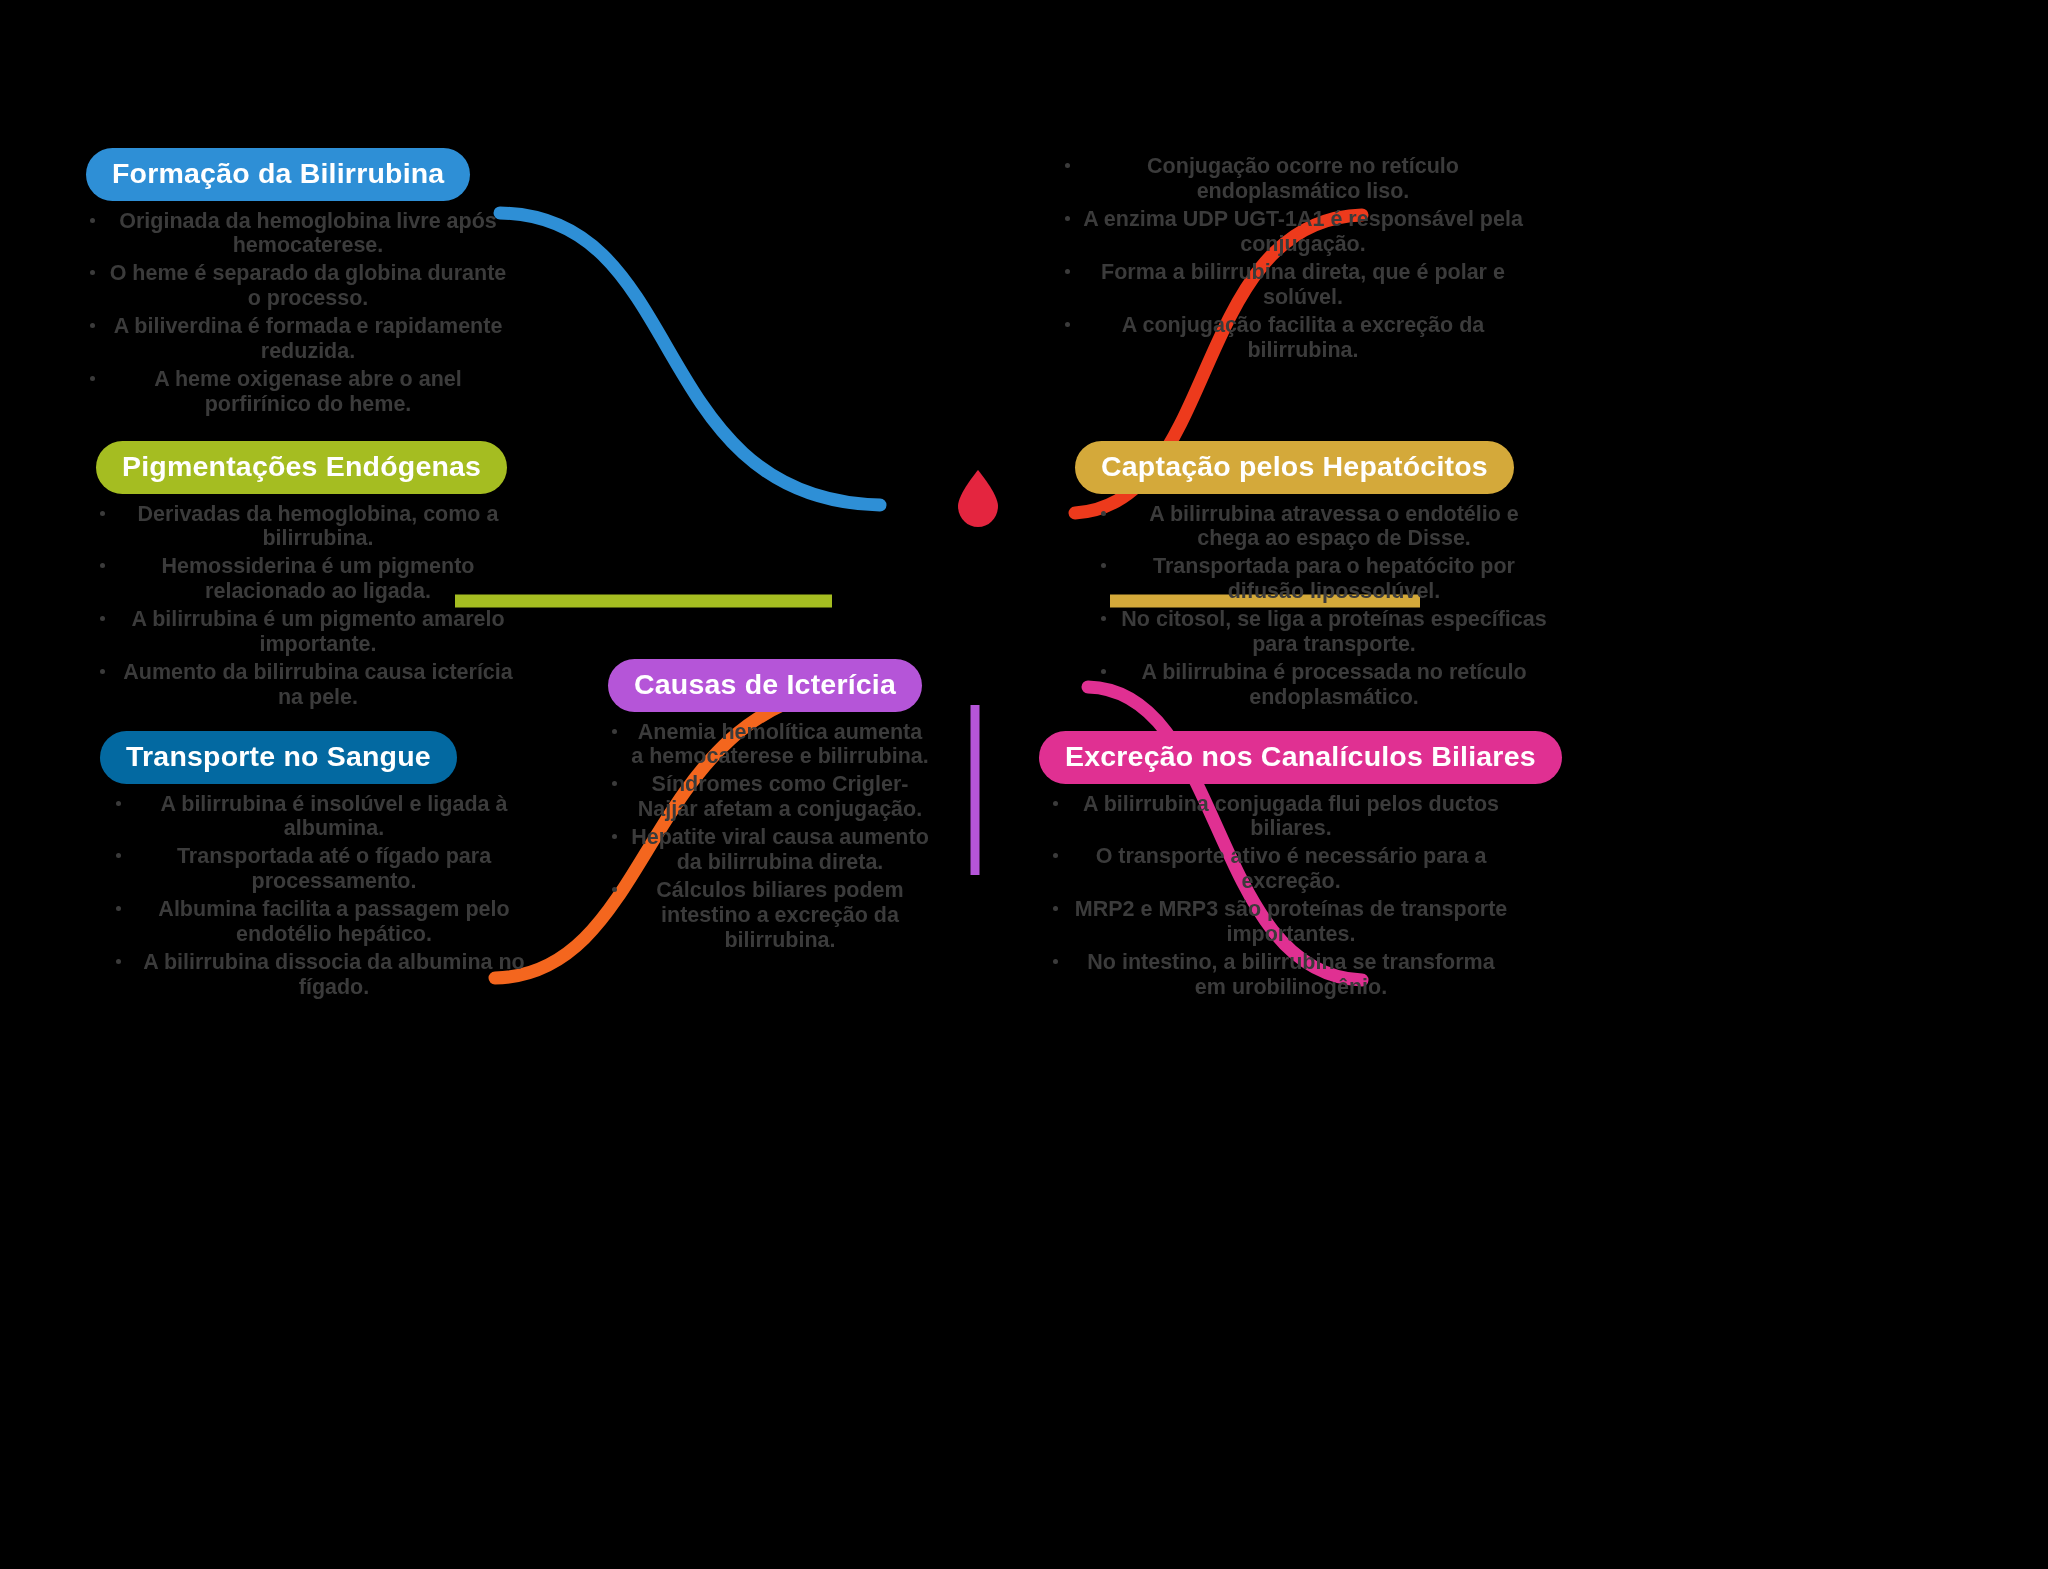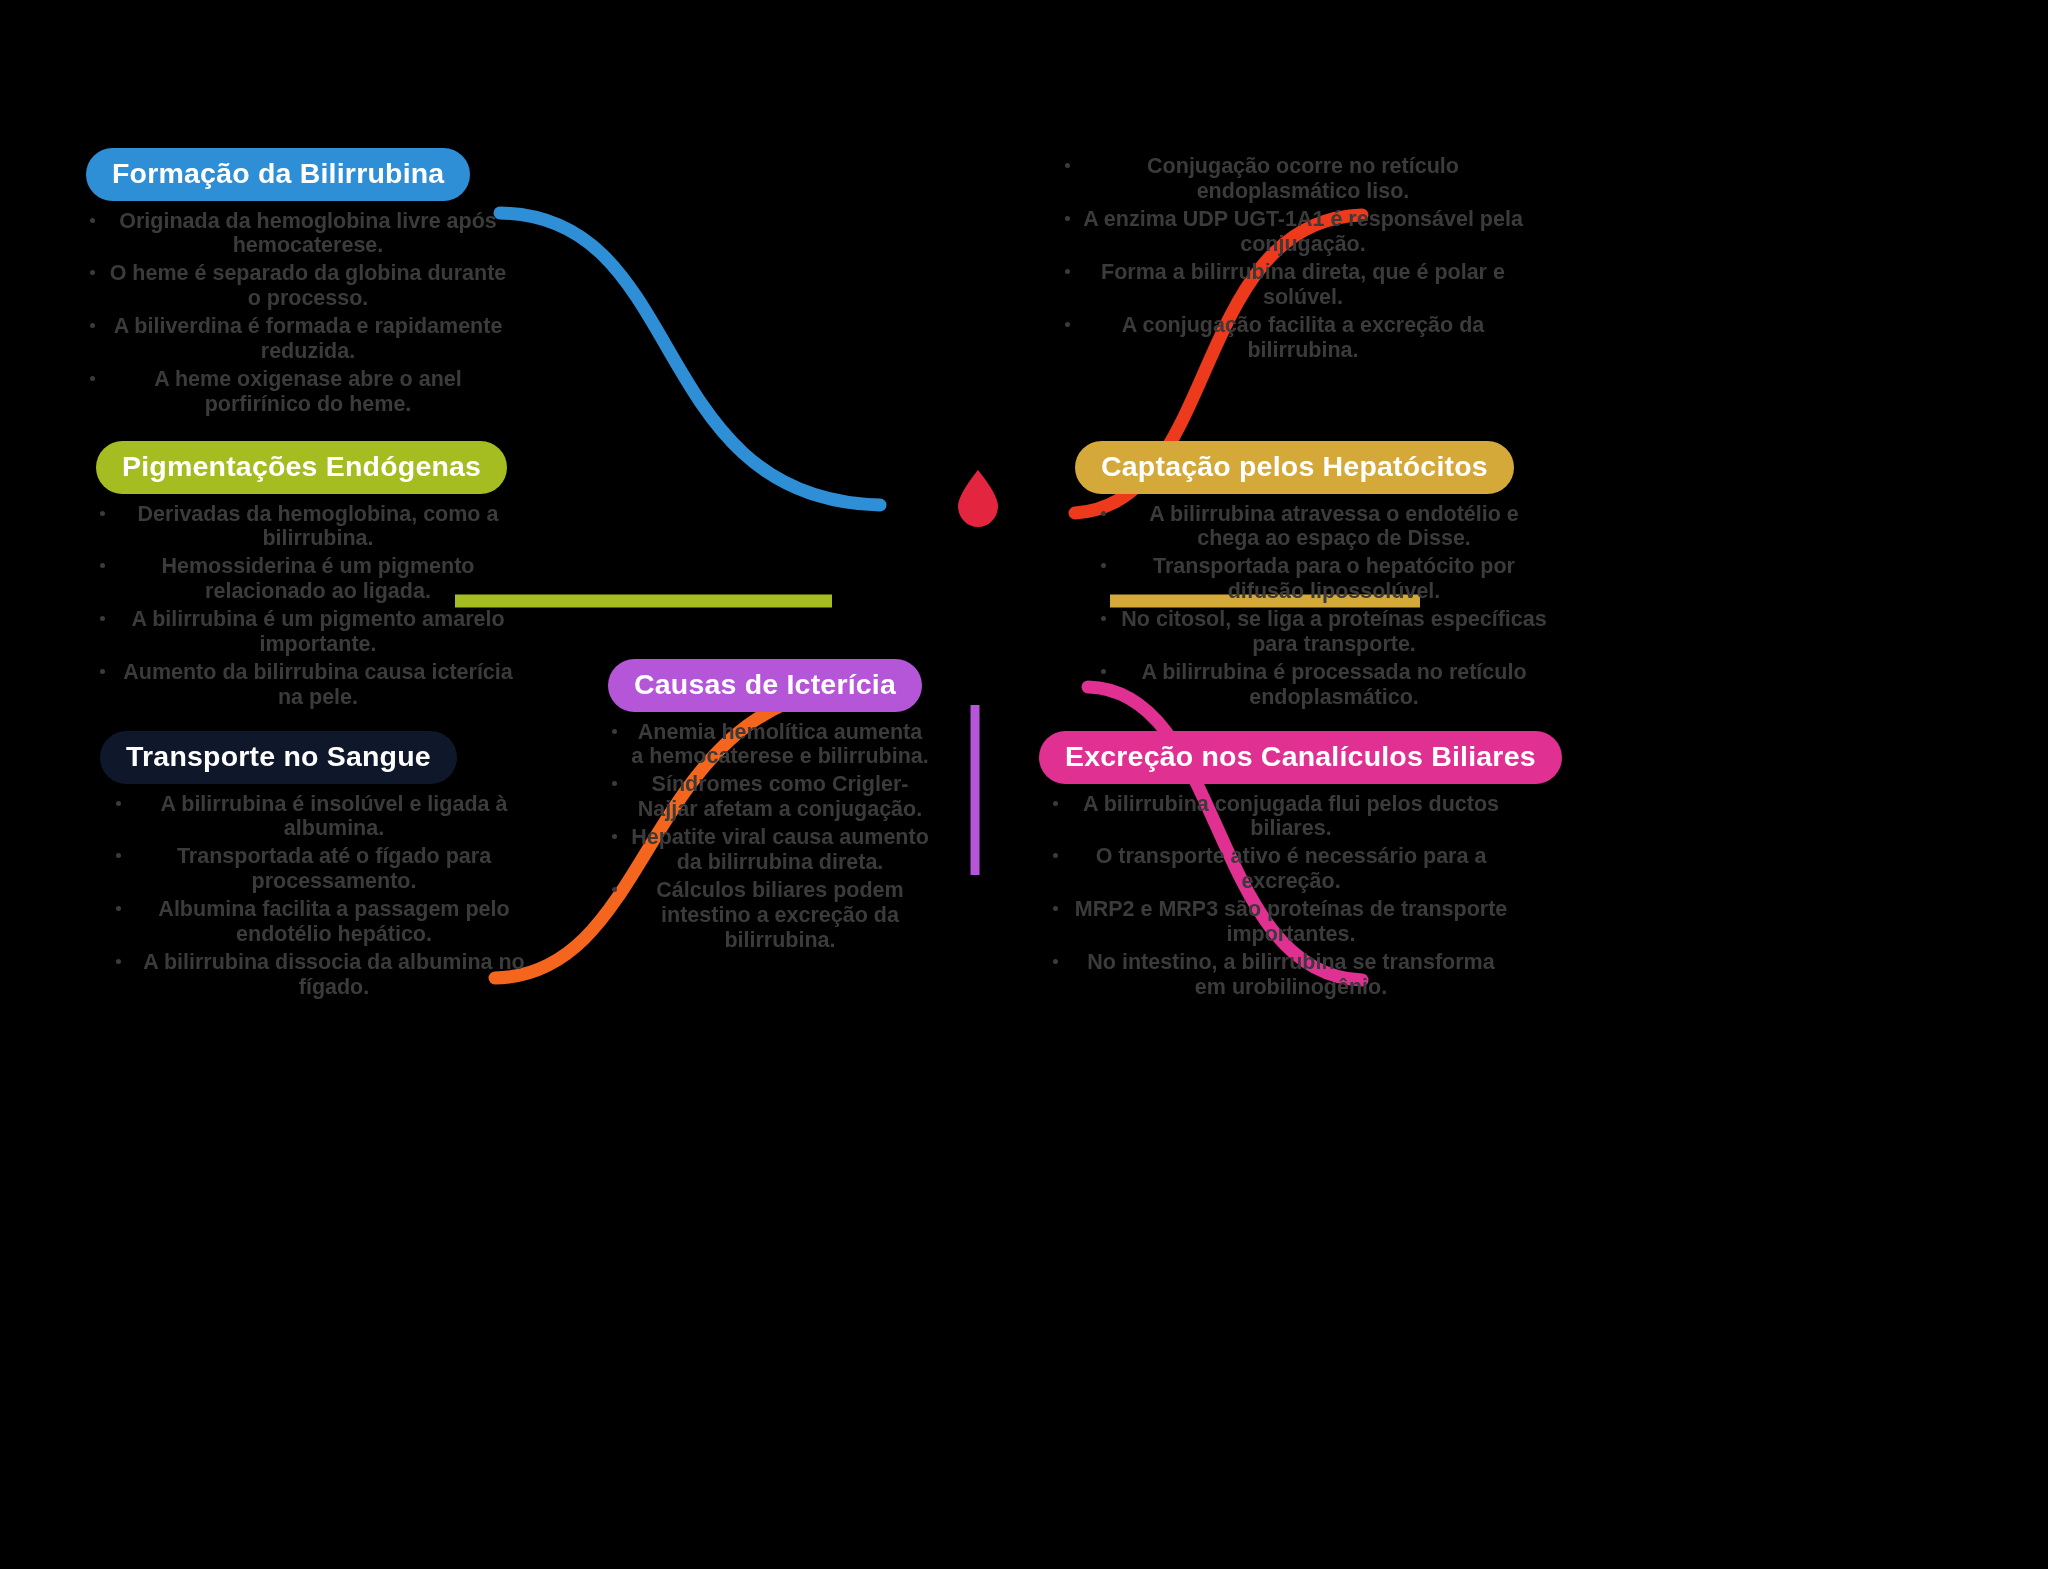--- a/index.html
+++ b/index.html
@@ -133,21 +133,21 @@
     <div class="pill" style="background:#d4a93a;">Captação pelos Hepatócitos</div>
     <ul class="bullets">
       <li>A bilirrubina atravessa o endotélio e chega ao espaço de Disse.</li>
       <li>Transportada para o hepatócito por difusão lipossolúvel.</li>
       <li>No citosol, se liga a proteínas específicas para transporte.</li>
       <li>A bilirrubina é processada no retículo endoplasmático.</li>
     </ul>
   </div>
 
   <div class="node left" id="n-transporte">
-    <div class="pill" style="background:#0f172a;">Transporte no Sangue</div>
+    <div class="pill" style="background:#0369a1;">Transporte no Sangue</div>
     <ul class="bullets">
       <li>A bilirrubina é insolúvel e ligada à albumina.</li>
       <li>Transportada até o fígado para processamento.</li>
       <li>Albumina facilita a passagem pelo endotélio hepático.</li>
       <li>A bilirrubina dissocia da albumina no fígado.</li>
     </ul>
   </div>
 
   <div class="node center" id="n-causas">
     <div class="pill" style="background:#b555d8;">Causas de Icterícia</div>

